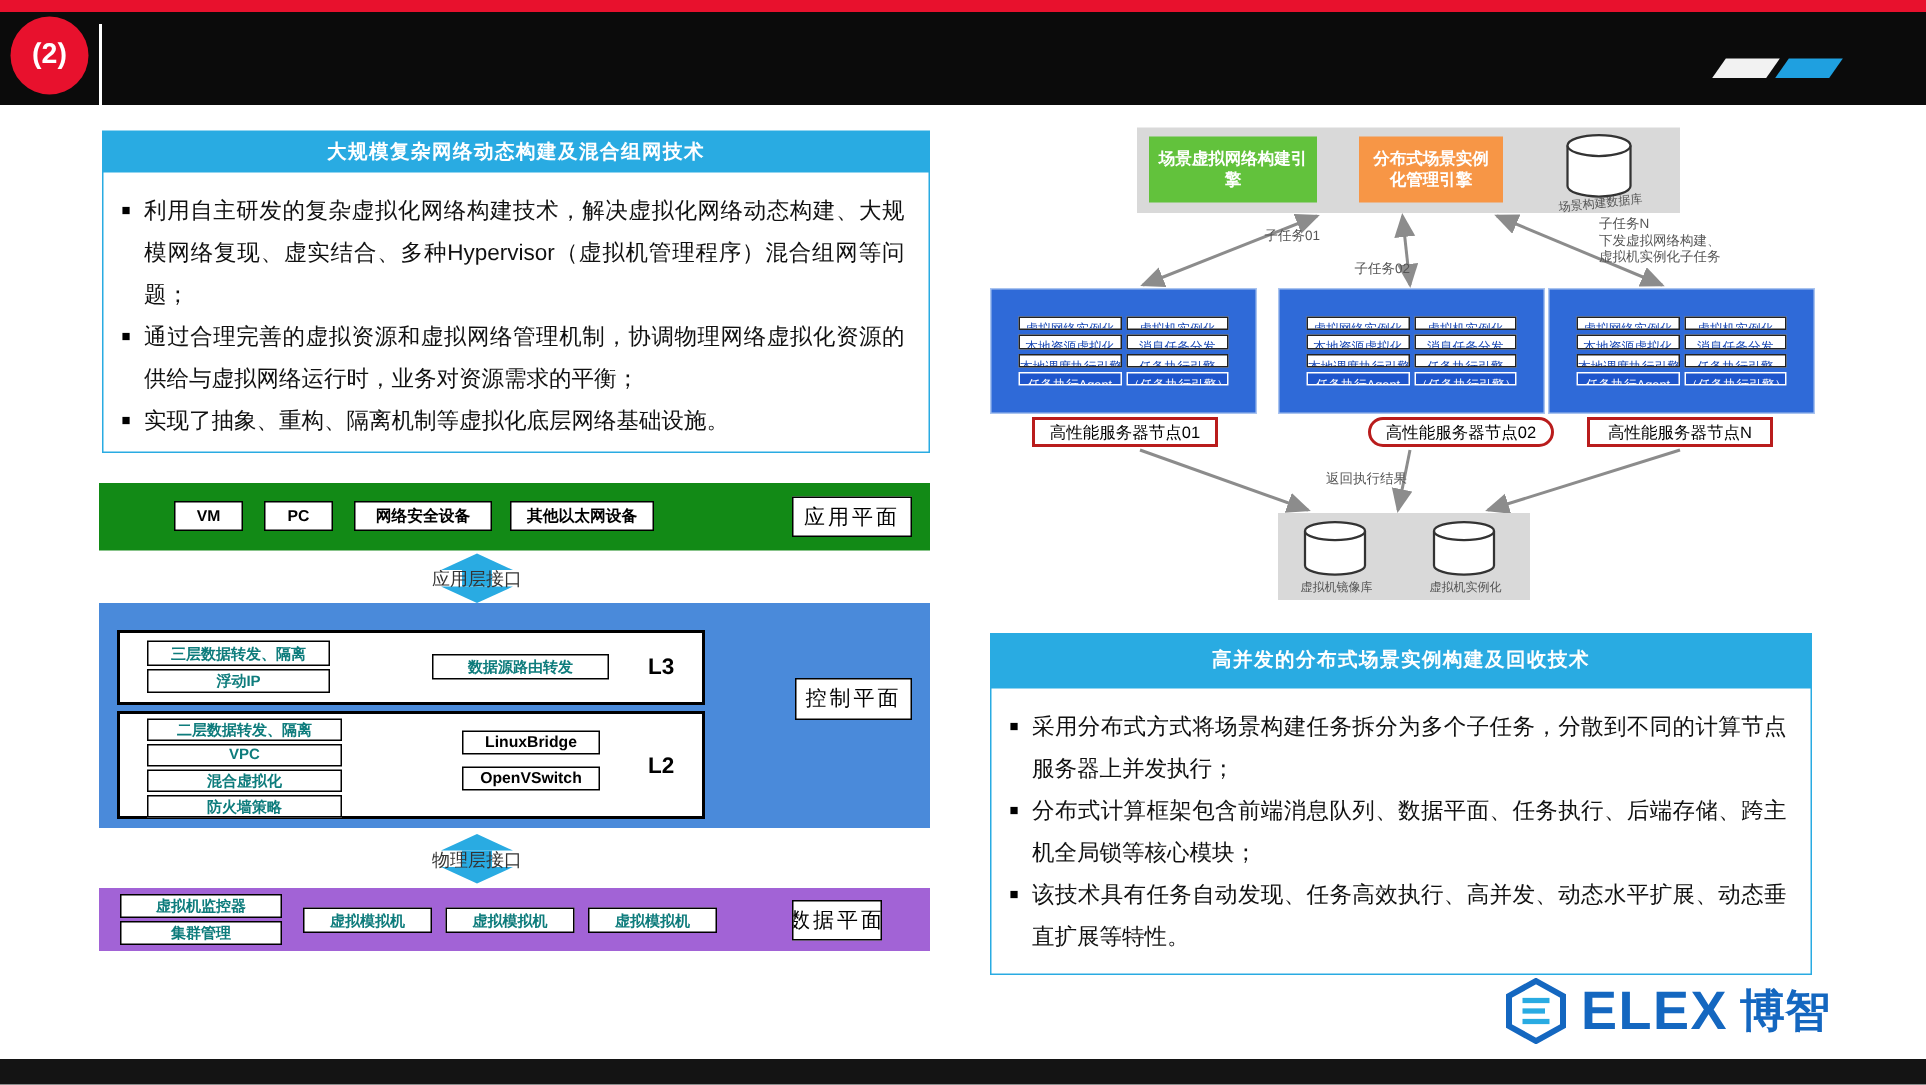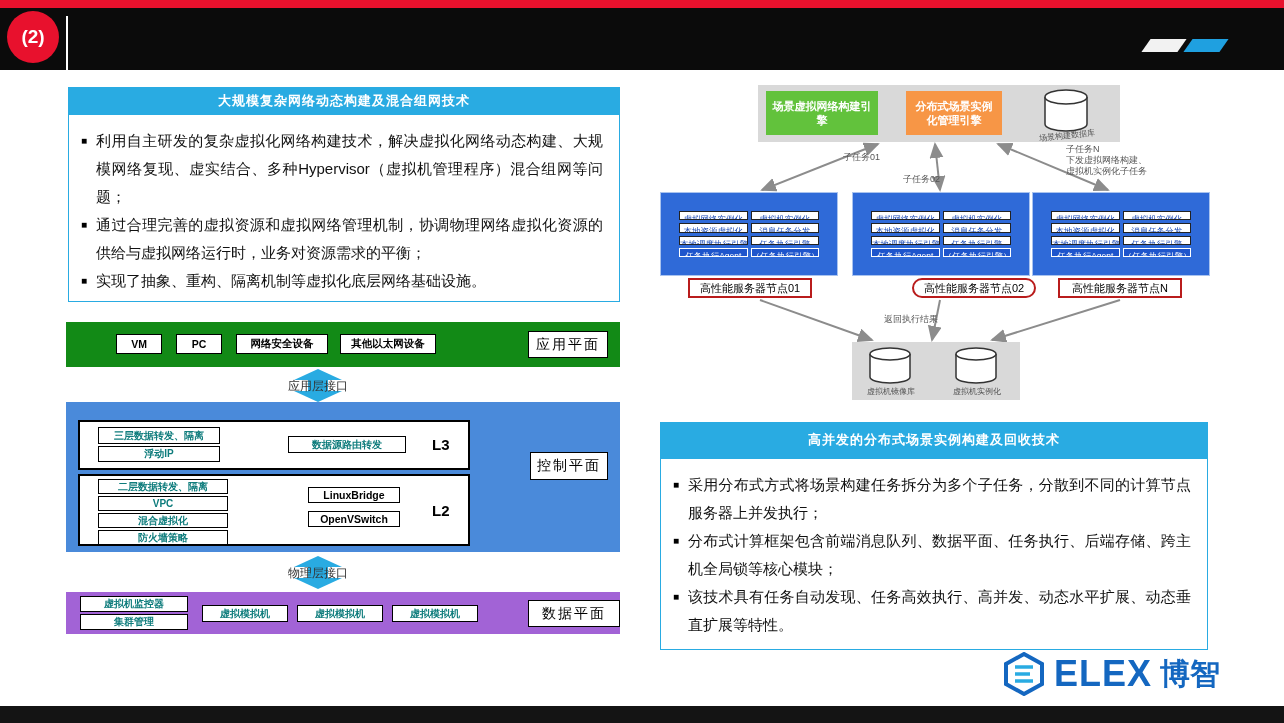--- a/index.html
+++ b/index.html
@@ -136,21 +136,21 @@
       <div class="tri-down"></div>
   </div>
   <div class="iface-label" style="left:256px; top:565px;">物理层接口</div>
 
   <div class="plane data-plane"></div>
   <div class="wbox wbox-teal" style="left:80px; top:596px; width:108px; height:16px;">虚拟机监控器</div>
   <div class="wbox wbox-teal" style="left:80px; top:614px; width:108px; height:16px;">集群管理</div>
   <div class="wbox wbox-teal" style="left:202px; top:605px; width:86px; height:17px;">虚拟模拟机</div>
   <div class="wbox wbox-teal" style="left:297px; top:605px; width:86px; height:17px;">虚拟模拟机</div>
   <div class="wbox wbox-teal" style="left:392px; top:605px; width:86px; height:17px;">虚拟模拟机</div>
-  <div class="wbox plane-label" style="left:528px; top:600px; width:92px; height:27px;">数据平面</div>
+  <div class="wbox plane-label" style="left:528px; top:600px; width:60px; height:27px;">数据平面</div>
 
   <svg class="diagram-svg" width="560" height="330" viewBox="0 0 560 330">
     <defs>
       <marker id="ah" markerWidth="9" markerHeight="8" refX="7" refY="3.5" orient="auto-start-reverse">
         <path d="M0,0 L8,3.5 L0,7 Z" fill="#8c8c8c"></path>
       </marker>
     </defs>
     <g stroke="#8c8c8c" stroke-width="2" fill="none">
       <line x1="228" y1="66" x2="112" y2="112" marker-start="url(#ah)" marker-end="url(#ah)"></line>
       <line x1="285" y1="66" x2="290" y2="112" marker-start="url(#ah)" marker-end="url(#ah)"></line>

